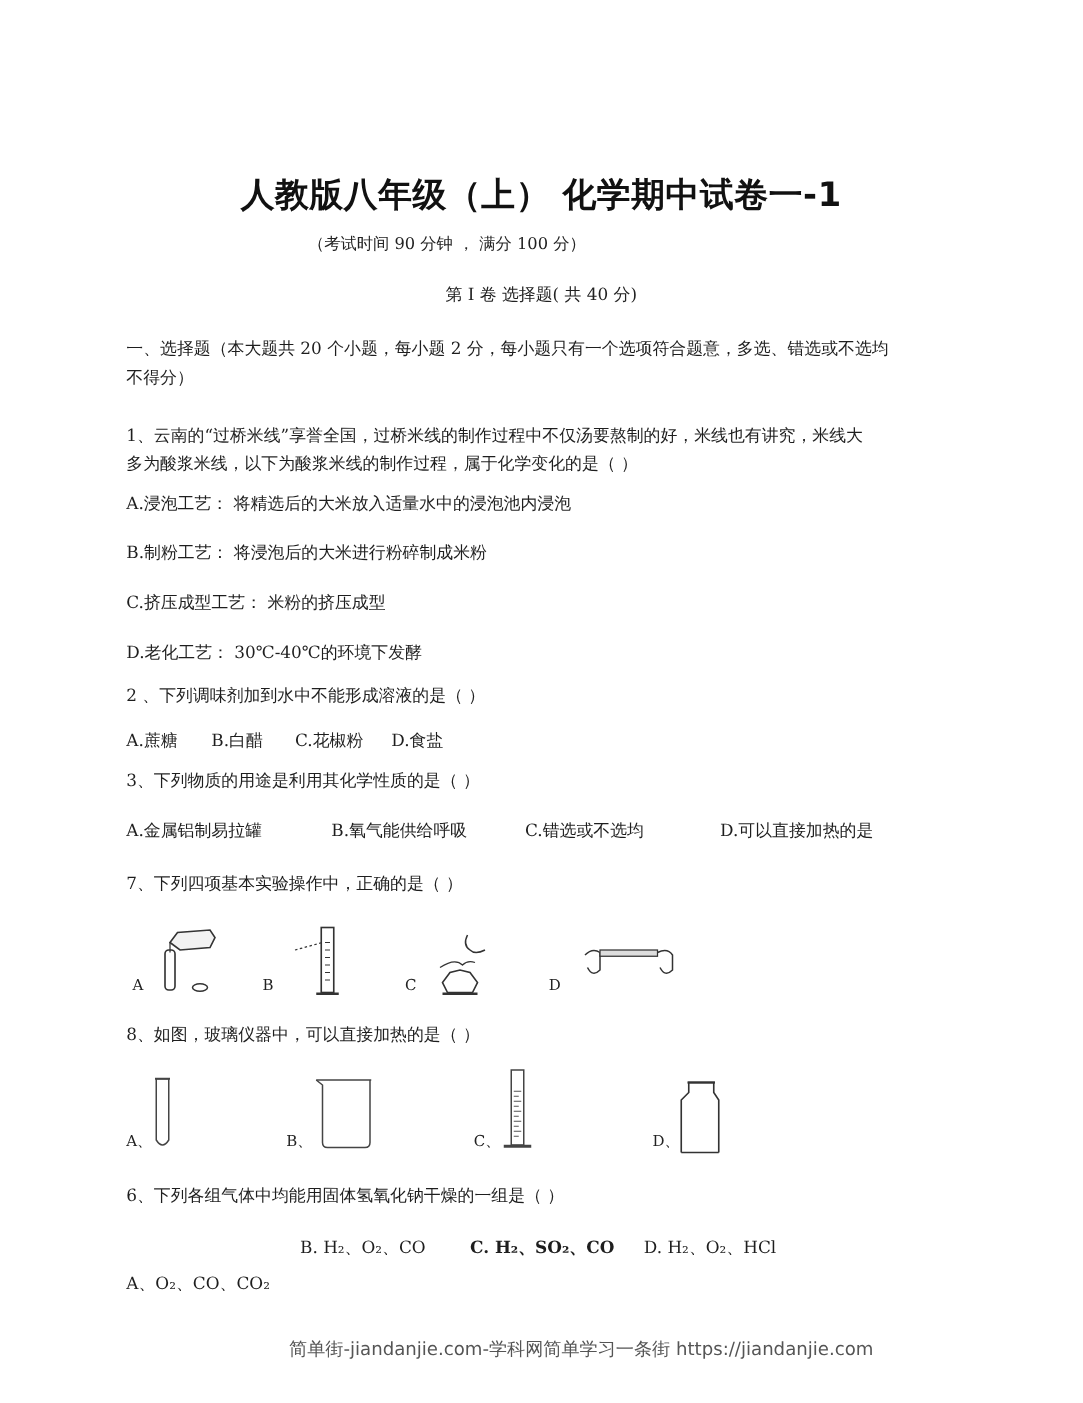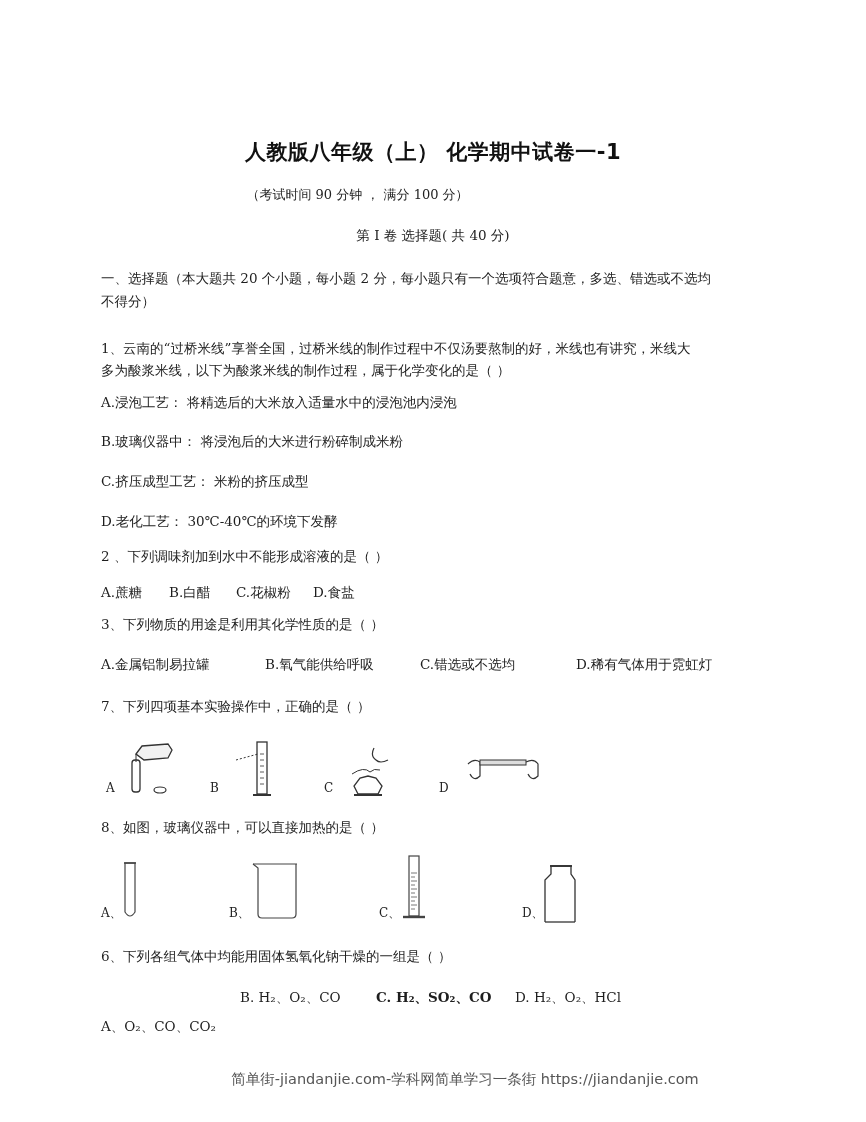--- a/index.html
+++ b/index.html
@@ -5,21 +5,21 @@
   html, body { margin: 0; padding: 0; background: #ffffff; }
   body {
     width: 866px; height: 1122px; position: relative; overflow: hidden;
     font-family: "DejaVu Serif", "Liberation Serif", serif;
     color: #1a1a1a;
   }
   .abs { position: absolute; white-space: nowrap; }
   .title {
     left: 0; width: 866px; top: 138px; text-align: center;
     font-family: "DejaVu Sans", "Liberation Sans", sans-serif;
-    font-size: 21px; font-weight: bold; letter-spacing: 0.5px; color: #111;
+    font-size: 27px; font-weight: bold; letter-spacing: 0.5px; color: #111;
   }
   .subtitle { left: 0; width: 715px; top: 186px; text-align: center; font-size: 13px; color: #222; }
   .section { left: 0; width: 866px; top: 227px; text-align: center; font-size: 13.5px; color: #222; }
   .txt { font-size: 13.5px; color: #1e1e1e; }
   .footer {
     left: 0; width: 866px; top: 1070px; text-align: center;
     font-family: "DejaVu Sans", "Liberation Sans", sans-serif;
     font-size: 14.5px; color: #555; padding-left: 32px;
   }
   .lbl { font-size: 12px; color: #222; }
@@ -31,35 +31,35 @@
 <div class="abs title">人教版八年级（上）  化学期中试卷一-1</div>
 <div class="abs subtitle">（考试时间  90   分钟  ，   满分   100  分）</div>
 <div class="abs section">第 I 卷    选择题( 共 40 分)</div>
 
 <div class="abs txt" style="left:101px; top:270px;">一、选择题（本大题共 20 个小题，每小题 2 分，每小题只有一个选项符合题意，多选、错选或不选均</div>
 <div class="abs txt" style="left:101px; top:293px;">不得分）</div>
 
 <div class="abs txt" style="left:101px; top:340px;">1、云南的“过桥米线”享誉全国，过桥米线的制作过程中不仅汤要熬制的好，米线也有讲究，米线大</div>
 <div class="abs txt" style="left:101px; top:362px;">多为酸浆米线，以下为酸浆米线的制作过程，属于化学变化的是（   ）</div>
 <div class="abs txt" style="left:101px; top:394px;">A.浸泡工艺：   将精选后的大米放入适量水中的浸泡池内浸泡</div>
-<div class="abs txt" style="left:101px; top:433px;">B.玻璃仪器中：    将浸泡后的大米进行粉碎制成米粉</div>
+<div class="abs txt" style="left:101px; top:433px;">B.制粉工艺：    将浸泡后的大米进行粉碎制成米粉</div>
 <div class="abs txt" style="left:101px; top:473px;">C.挤压成型工艺：   米粉的挤压成型</div>
 <div class="abs txt" style="left:101px; top:513px;">D.老化工艺：   30℃-40℃的环境下发酵</div>
 
 <div class="abs txt" style="left:101px; top:548px;">2 、下列调味剂加到水中不能形成溶液的是（     ）</div>
 <div class="abs txt" style="left:101px; top:584px;">A.蔗糖</div>
 <div class="abs txt" style="left:169px; top:584px;">B.白醋</div>
 <div class="abs txt" style="left:236px; top:584px;">C.花椒粉</div>
 <div class="abs txt" style="left:313px; top:584px;">D.食盐</div>
 
 <div class="abs txt" style="left:101px; top:616px;">3、下列物质的用途是利用其化学性质的是（   ）</div>
 <div class="abs txt" style="left:101px; top:656px;">A.金属铝制易拉罐</div>
 <div class="abs txt" style="left:265px; top:656px;">B.氧气能供给呼吸</div>
 <div class="abs txt" style="left:420px; top:656px;">C.错选或不选均</div>
-<div class="abs txt" style="left:576px; top:656px;">D.稀有气体用于霓虹灯</div>
+<div class="abs txt" style="left:576px; top:656px;">D.可以直接加热的是</div>
 
 <div class="abs txt" style="left:101px; top:698px;">7、下列四项基本实验操作中，正确的是（     ）</div>
 
 <div class="abs lbl" style="left:106px; top:781px;">A</div>
 <svg style="left:120px; top:742px;" width="60" height="60">
   <rect x="12" y="18" width="8" height="32" rx="3" fill="none" stroke="#333" stroke-width="1.3"></rect>
   <path d="M16 12 L22 4 L48 2 L52 8 L48 16 L24 18 Z" fill="#f2f2f2" stroke="#333" stroke-width="1.3"></path>
   <path d="M16 12 L16 20" stroke="#333" stroke-width="1"></path>
   <ellipse cx="40" cy="48" rx="6" ry="3" fill="none" stroke="#333" stroke-width="1.2"></ellipse>
 </svg>

